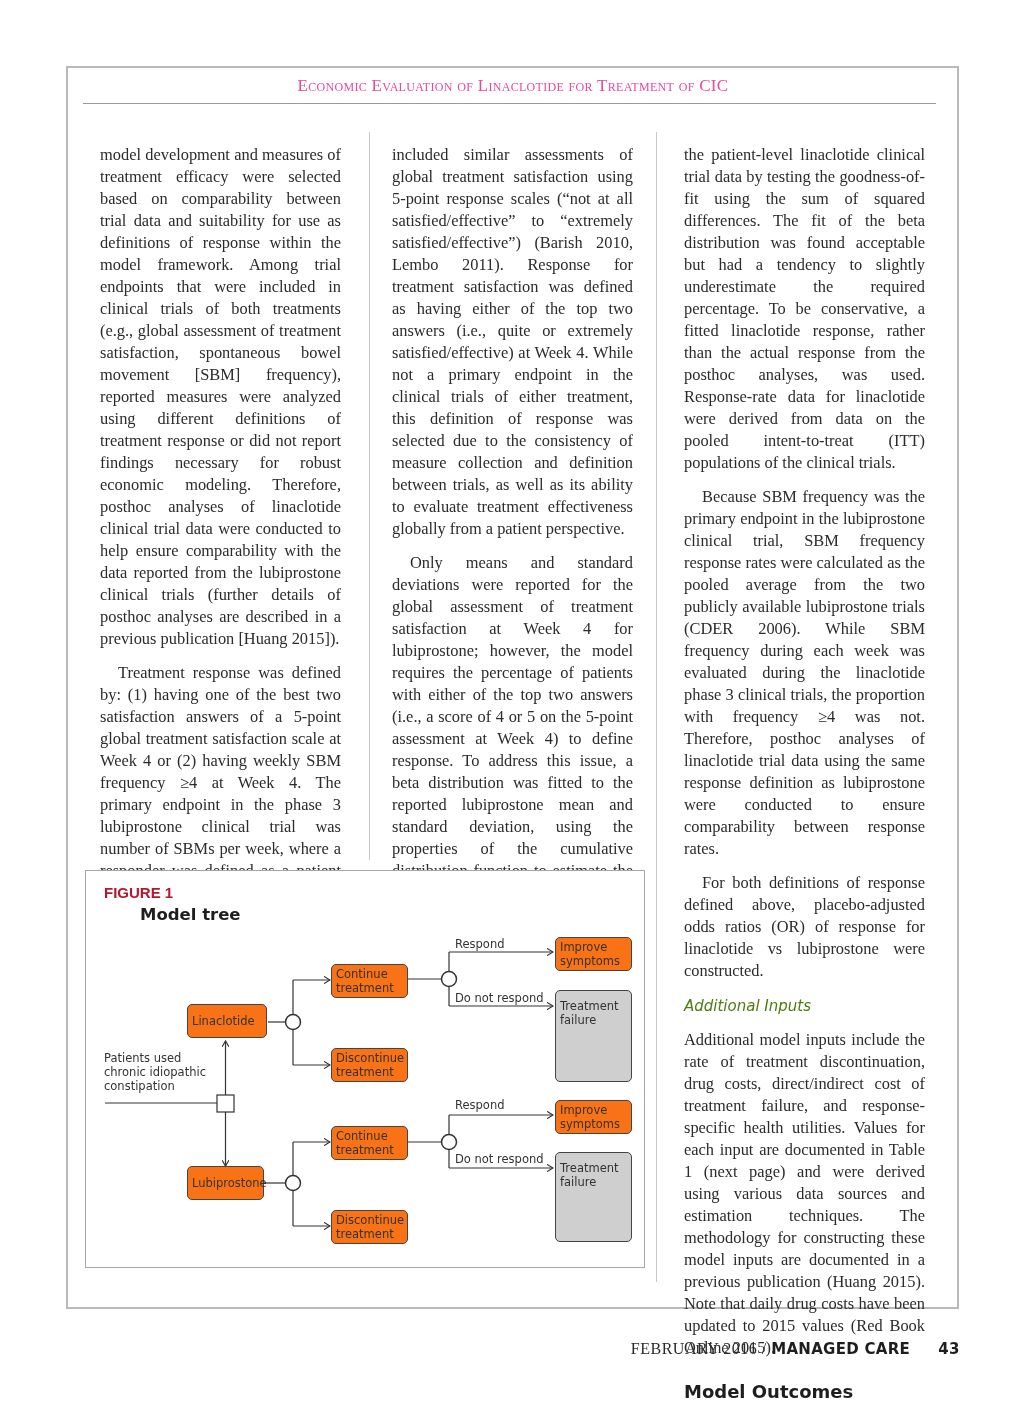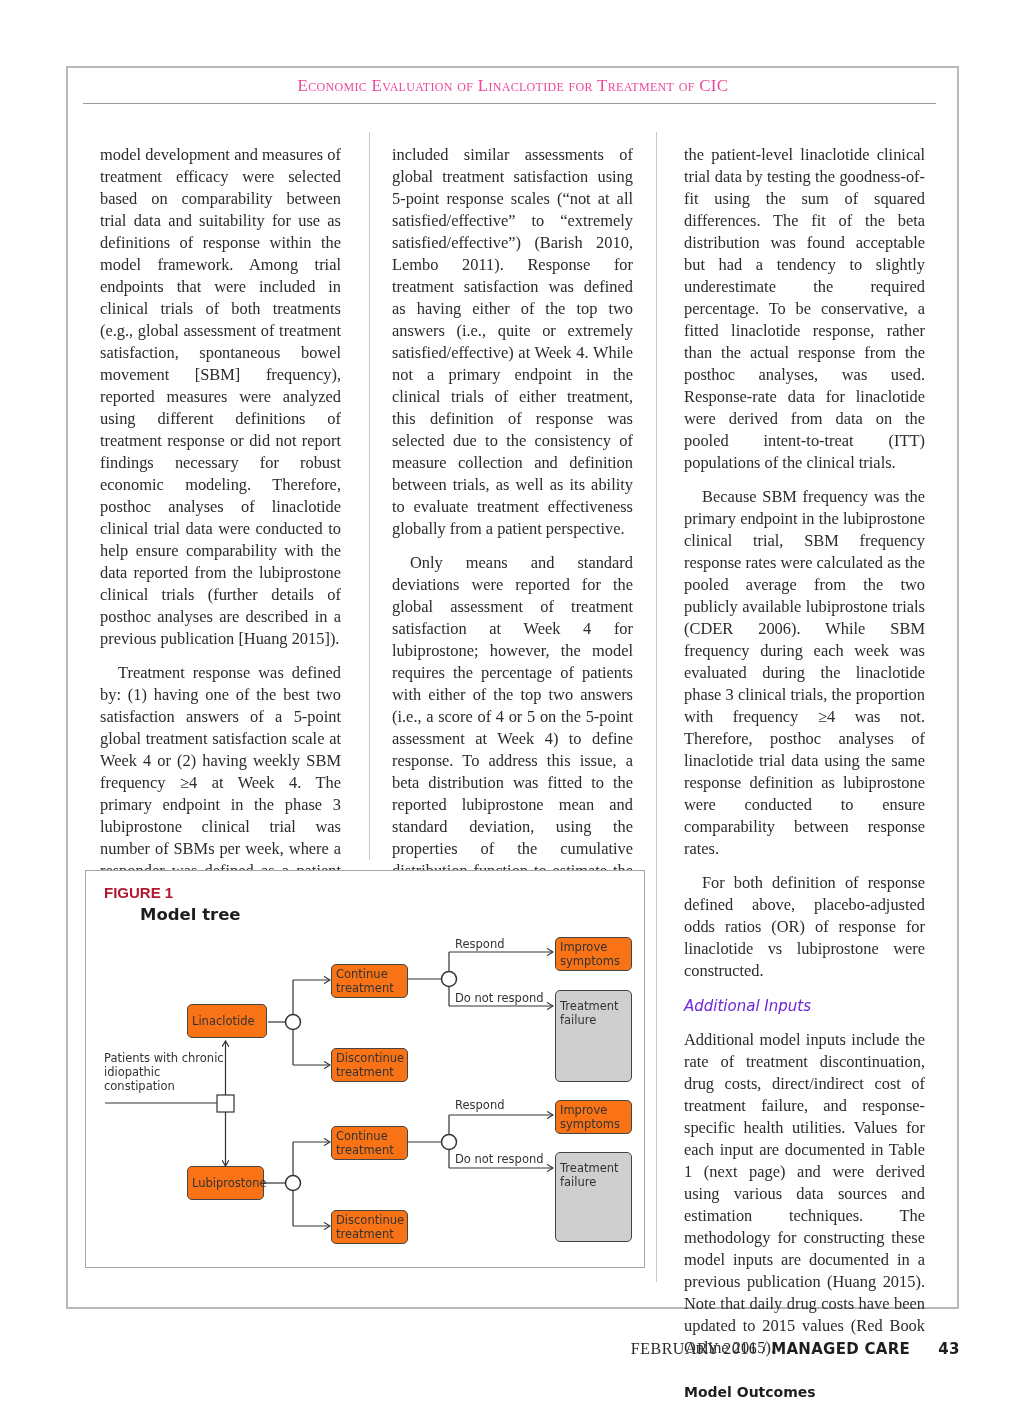--- a/index.html
+++ b/index.html
@@ -7,22 +7,22 @@
   .page-frame { position:absolute; left:66px; top:66px; width:893px; height:1243px; border:2px solid #b9b9b9; border-right-width:2px; box-sizing:border-box; }
   .running-head { position:absolute; left:88px; top:76px; width:850px; text-align:center; font-size:17px; font-variant:small-caps; letter-spacing:0.3px; color:#ec4899; }
   .head-rule { position:absolute; left:83px; top:103px; width:853px; height:1px; background:#9a9a9a; }
   .col { position:absolute; font-size:16.4px; line-height:22px; text-align:justify; color:#2b2b2b; }
   .col p { margin:12px; }
   .col p.ind { text-indent:18px; }
   .col1 { left:88px; top:132px; width:265px; }
   .col2 { left:380px; top:132px; width:265px; }
   .col3 { left:672px; top:132px; width:265px; }
   .vrule { position:absolute; width:1px; background:#c8c8c8; }
-  .subhead-it { font-family:"DejaVu Sans", sans-serif; font-style:italic; font-size:15px; line-height:22px; margin-top:13px !important; color:#6d28d9; }
-  .subhead-b { font-family:"DejaVu Sans", sans-serif; font-weight:bold; font-size:14px; line-height:22px; margin-top:22px !important; color:#1e1e1e; }
+  .subhead-it { font-family:"DejaVu Sans", sans-serif; font-style:italic; font-size:15px; line-height:22px; margin-top:13px !important; color:#4d7c0f; }
+  .subhead-b { font-family:"DejaVu Sans", sans-serif; font-weight:bold; font-size:18px; line-height:22px; margin-top:22px !important; color:#1e1e1e; }
   .figure-box { position:absolute; left:85px; top:870px; width:560px; height:398px; border:1.5px solid #a6a6a6; box-sizing:border-box; background:#fff; }
   .fig-label { position:absolute; left:104px; top:884px; font-family:Liberation Sans, sans-serif; font-weight:bold; font-size:15px; color:#b5172e; }
   .fig-title { position:absolute; left:104px; top:905px; font-family:"DejaVu Sans", sans-serif; font-weight:bold; font-size:16.5px; color:#1e1e1e;margin-left:36px; }
   .node { position:absolute; border:1.3px solid #444; border-radius:5px; background:#f97316; font-family:"DejaVu Sans", sans-serif; font-size:11.5px; line-height:14px; padding:2px 4px; box-sizing:border-box; color:#333; }
   .node.fail { background:#cfcfcf; }
   .flabel { position:absolute; font-family:"DejaVu Sans", sans-serif; font-size:11.5px; line-height:14px; color:#333; }
   .tree-svg { position:absolute; left:85px; top:870px; }
   .footer { position:absolute; top:1340px; left:560px; width:400px; text-align:right; font-size:16px; color:#2a2a2a; letter-spacing:0.5px; }
   .footer .mag { font-family:"DejaVu Sans", sans-serif; font-weight:bold; font-size:15px; letter-spacing:0.3px; color:#1e1e1e; }
   .footer .pg { font-family:"DejaVu Sans", sans-serif; font-weight:bold; font-size:15px; margin-left:28px; color:#1e1e1e; }
@@ -44,21 +44,21 @@
 </div>
 
 <div class="col col2">
   <p>included similar assessments of global treatment satisfaction using 5-point response scales (“not at all satisfied/effective” to “extremely satisfied/effective”) (Barish 2010, Lembo 2011). Response for treatment satisfaction was defined as having either of the top two answers (i.e., quite or extremely satisfied/effective) at Week 4. While not a primary endpoint in the clinical trials of either treatment, this definition of response was selected due to the consistency of measure collection and definition between trials, as well as its ability to evaluate treatment effectiveness globally from a patient perspective.</p>
   <p class="ind">Only means and standard deviations were reported for the global assessment of treatment satisfaction at Week 4 for lubiprostone; however, the model requires the percentage of patients with either of the top two answers (i.e., a score of 4 or 5 on the 5-point assessment at Week 4) to define response. To address this issue, a beta distribution was fitted to the reported lubiprostone mean and standard deviation, using the properties of the cumulative distribution function to estimate the percentage of patients with a score ≥4. The choice of using a beta distribution was validated with</p>
 </div>
 
 <div class="col col3">
   <p>the patient-level linaclotide clinical trial data by testing the goodness-of-fit using the sum of squared differences. The fit of the beta distribution was found acceptable but had a tendency to slightly underestimate the required percentage. To be conservative, a fitted linaclotide response, rather than the actual response from the posthoc analyses, was used. Response-rate data for linaclotide were derived from data on the pooled intent-to-treat (ITT) populations of the clinical trials.</p>
   <p class="ind">Because SBM frequency was the primary endpoint in the lubiprostone clinical trial, SBM frequency response rates were calculated as the pooled average from the two publicly available lubiprostone trials (CDER 2006). While SBM frequency during each week was evaluated during the linaclotide phase 3 clinical trials, the proportion with frequency ≥4 was not. Therefore, posthoc analyses of linaclotide trial data using the same response definition as lubiprostone were conducted to ensure comparability between response rates.</p>
-  <p class="ind">For both definition of response defined above, placebo-adjusted odds ratios (OR) of response for linaclotide vs lubiprostone were constructed.</p>
+  <p class="ind">For both definitions of response defined above, placebo-adjusted odds ratios (OR) of response for linaclotide vs lubiprostone were constructed.</p>
   <p class="subhead-it">Additional Inputs</p>
   <p>Additional model inputs include the rate of treatment discontinuation, drug costs, direct/indirect cost of treatment failure, and response-specific health utilities. Values for each input are documented in Table 1 (next page) and were derived using various data sources and estimation techniques. The methodology for constructing these model inputs are documented in a previous publication (Huang 2015). Note that daily drug costs have been updated to 2015 values (Red Book Online 2015).</p>
   <p class="subhead-b">Model Outcomes</p>
 </div>
 
 <div class="figure-box"></div>
 <div class="fig-label">FIGURE 1</div>
 <div class="fig-title">Model tree</div>
 
 <svg class="tree-svg" width="560" height="398" viewBox="0 0 560 398">
@@ -98,21 +98,21 @@
     <line x1="208" y1="356" x2="245" y2="356" marker-end="url(#arr)"></line>
     <line x1="323" y1="272" x2="357" y2="272"></line>
     <circle cx="364" cy="272" r="7.5" fill="#fff" stroke-width="1.5"></circle>
     <line x1="364" y1="264.5" x2="364" y2="245"></line>
     <line x1="364" y1="245" x2="468" y2="245" marker-end="url(#arr)"></line>
     <line x1="364" y1="279.5" x2="364" y2="298"></line>
     <line x1="364" y1="298" x2="468" y2="298" marker-end="url(#arr)"></line>
   </g>
 </svg>
 
-<div class="flabel" style="left:104px; top:1051px; width:120px;">Patients with chronic idiopathic constipation</div>
+<div class="flabel" style="left:104px; top:1051px; width:120px;">Patients used chronic idiopathic constipation</div>
 
 <div class="node" style="left:187px; top:1004px; width:80px; height:34px; line-height:28px;">Linaclotide</div>
 <div class="node" style="left:331px; top:964px; width:77px; height:34px;">Continue treatment</div>
 <div class="node" style="left:331px; top:1048px; width:77px; height:34px;">Discontinue treatment</div>
 <div class="flabel" style="left:455px; top:937px;">Respond</div>
 <div class="flabel" style="left:455px; top:991px;">Do not respond</div>
 <div class="node" style="left:555px; top:937px; width:77px; height:34px;">Improve symptoms</div>
 <div class="node fail" style="left:555px; top:990px; width:77px; height:92px; padding-top:8px;">Treatment failure</div>
 
 <div class="node" style="left:187px; top:1166px; width:77px; height:34px; line-height:28px;">Lubiprostone</div>

